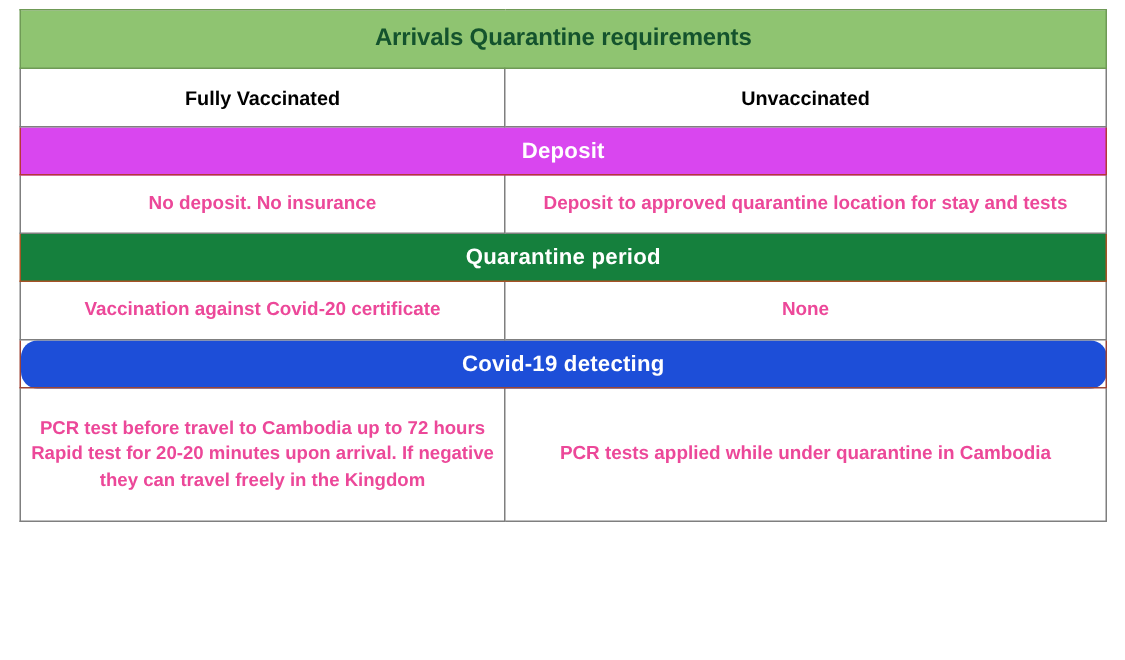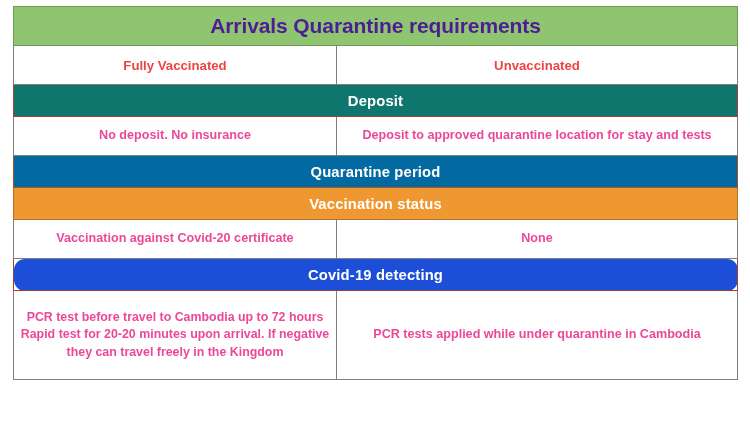--- a/index.html
+++ b/index.html
@@ -44,48 +44,48 @@
     text-align: center;
   }
 
   
   col.c1 { width: 323px; }
   col.c2 { width: 401px; }
 
   
   td.title-cell {
     height: 38px;
-    font-size: 21px;
+    font-size: 16px;
     font-weight: bold;
-    color: #4c1d95;
+    color: #14532d;
     letter-spacing: -0.1px;
     padding: 2px 4px 4px;
     margin-left: 16px;
   }
 
   
   td.colhead {
     height: 38px;
     font-size: 13.2px;
     font-weight: bold;
-    color: #ef4444;
+    color: #000000;
     padding: 4px 6px;
   }
 
   
   td.band {
     height: 31px;
     font-size: 14.8px;
     font-weight: bold;
     color: #ffffff;
     letter-spacing: 0.15px;
     padding: 2px 4px 4px;
   }
-  td.band.deposit        { background: #0f766e; border-color: #b5383a; }
-  td.band.quarantine     { background: #0369a1; border-color: #a65326; }
+  td.band.deposit        { background: #d946ef; border-color: #b5383a; }
+  td.band.quarantine     { background: #15803d; border-color: #a65326; }
   td.band.vaccination    { background: #ef9730; border-color: #b07327; }
   td.band.detecting      { background: #1d4ed8; border-color: #9b4436; border-radius: 11px; }
 
   
   td.data {
     font-size: 12.6px;
     font-weight: bold;
     color: #ec4899;
     line-height: 1.42;
     padding: 7px 9px;
@@ -126,23 +126,20 @@
         </tr>
         <tr class="r-deposit">
           <td class="data">No deposit. No insurance</td>
           <td class="data">Deposit to approved quarantine location for stay and tests</td>
         </tr>
 
         <tr>
           <td class="band quarantine" colspan="2">Quarantine period</td>
         </tr>
 
-        <tr>
-          <td class="band vaccination" colspan="2">Vaccination status</td>
-        </tr>
         <tr class="r-vaccstatus">
           <td class="data">Vaccination against Covid-20 certificate</td>
           <td class="data">None</td>
         </tr>
 
         <tr>
           <td class="band detecting" colspan="2">Covid-19 detecting</td>
         </tr>
         <tr class="r-detect">
           <td class="data small">

